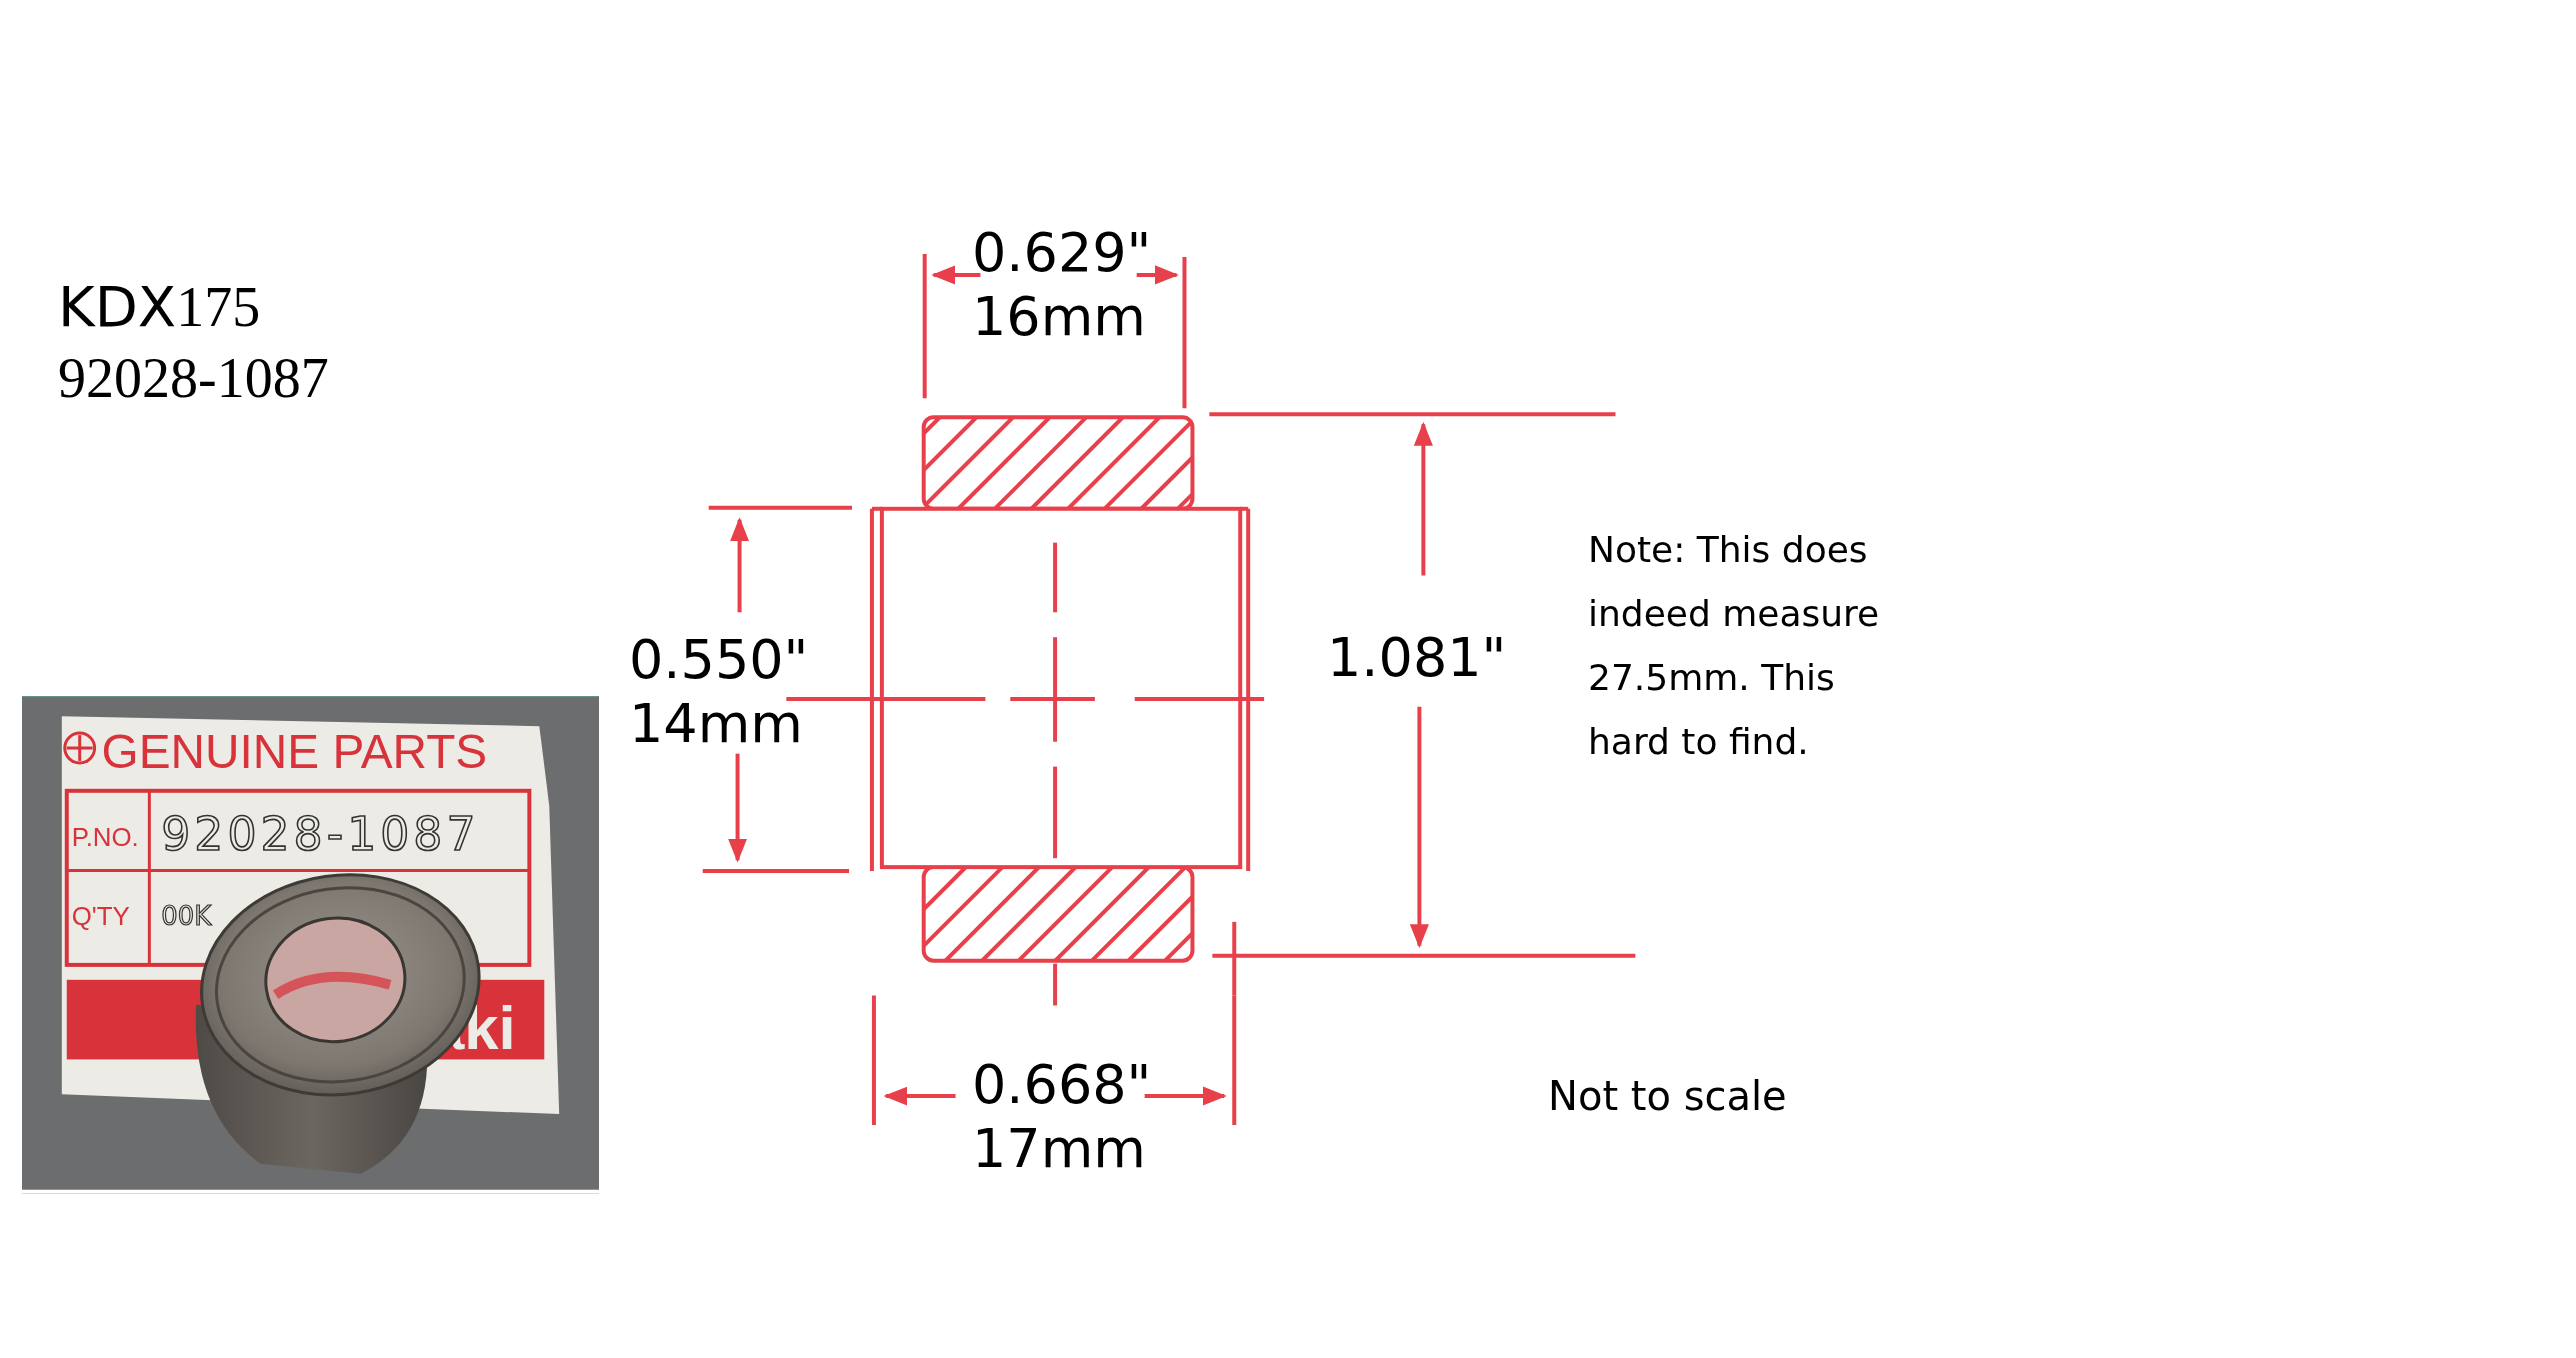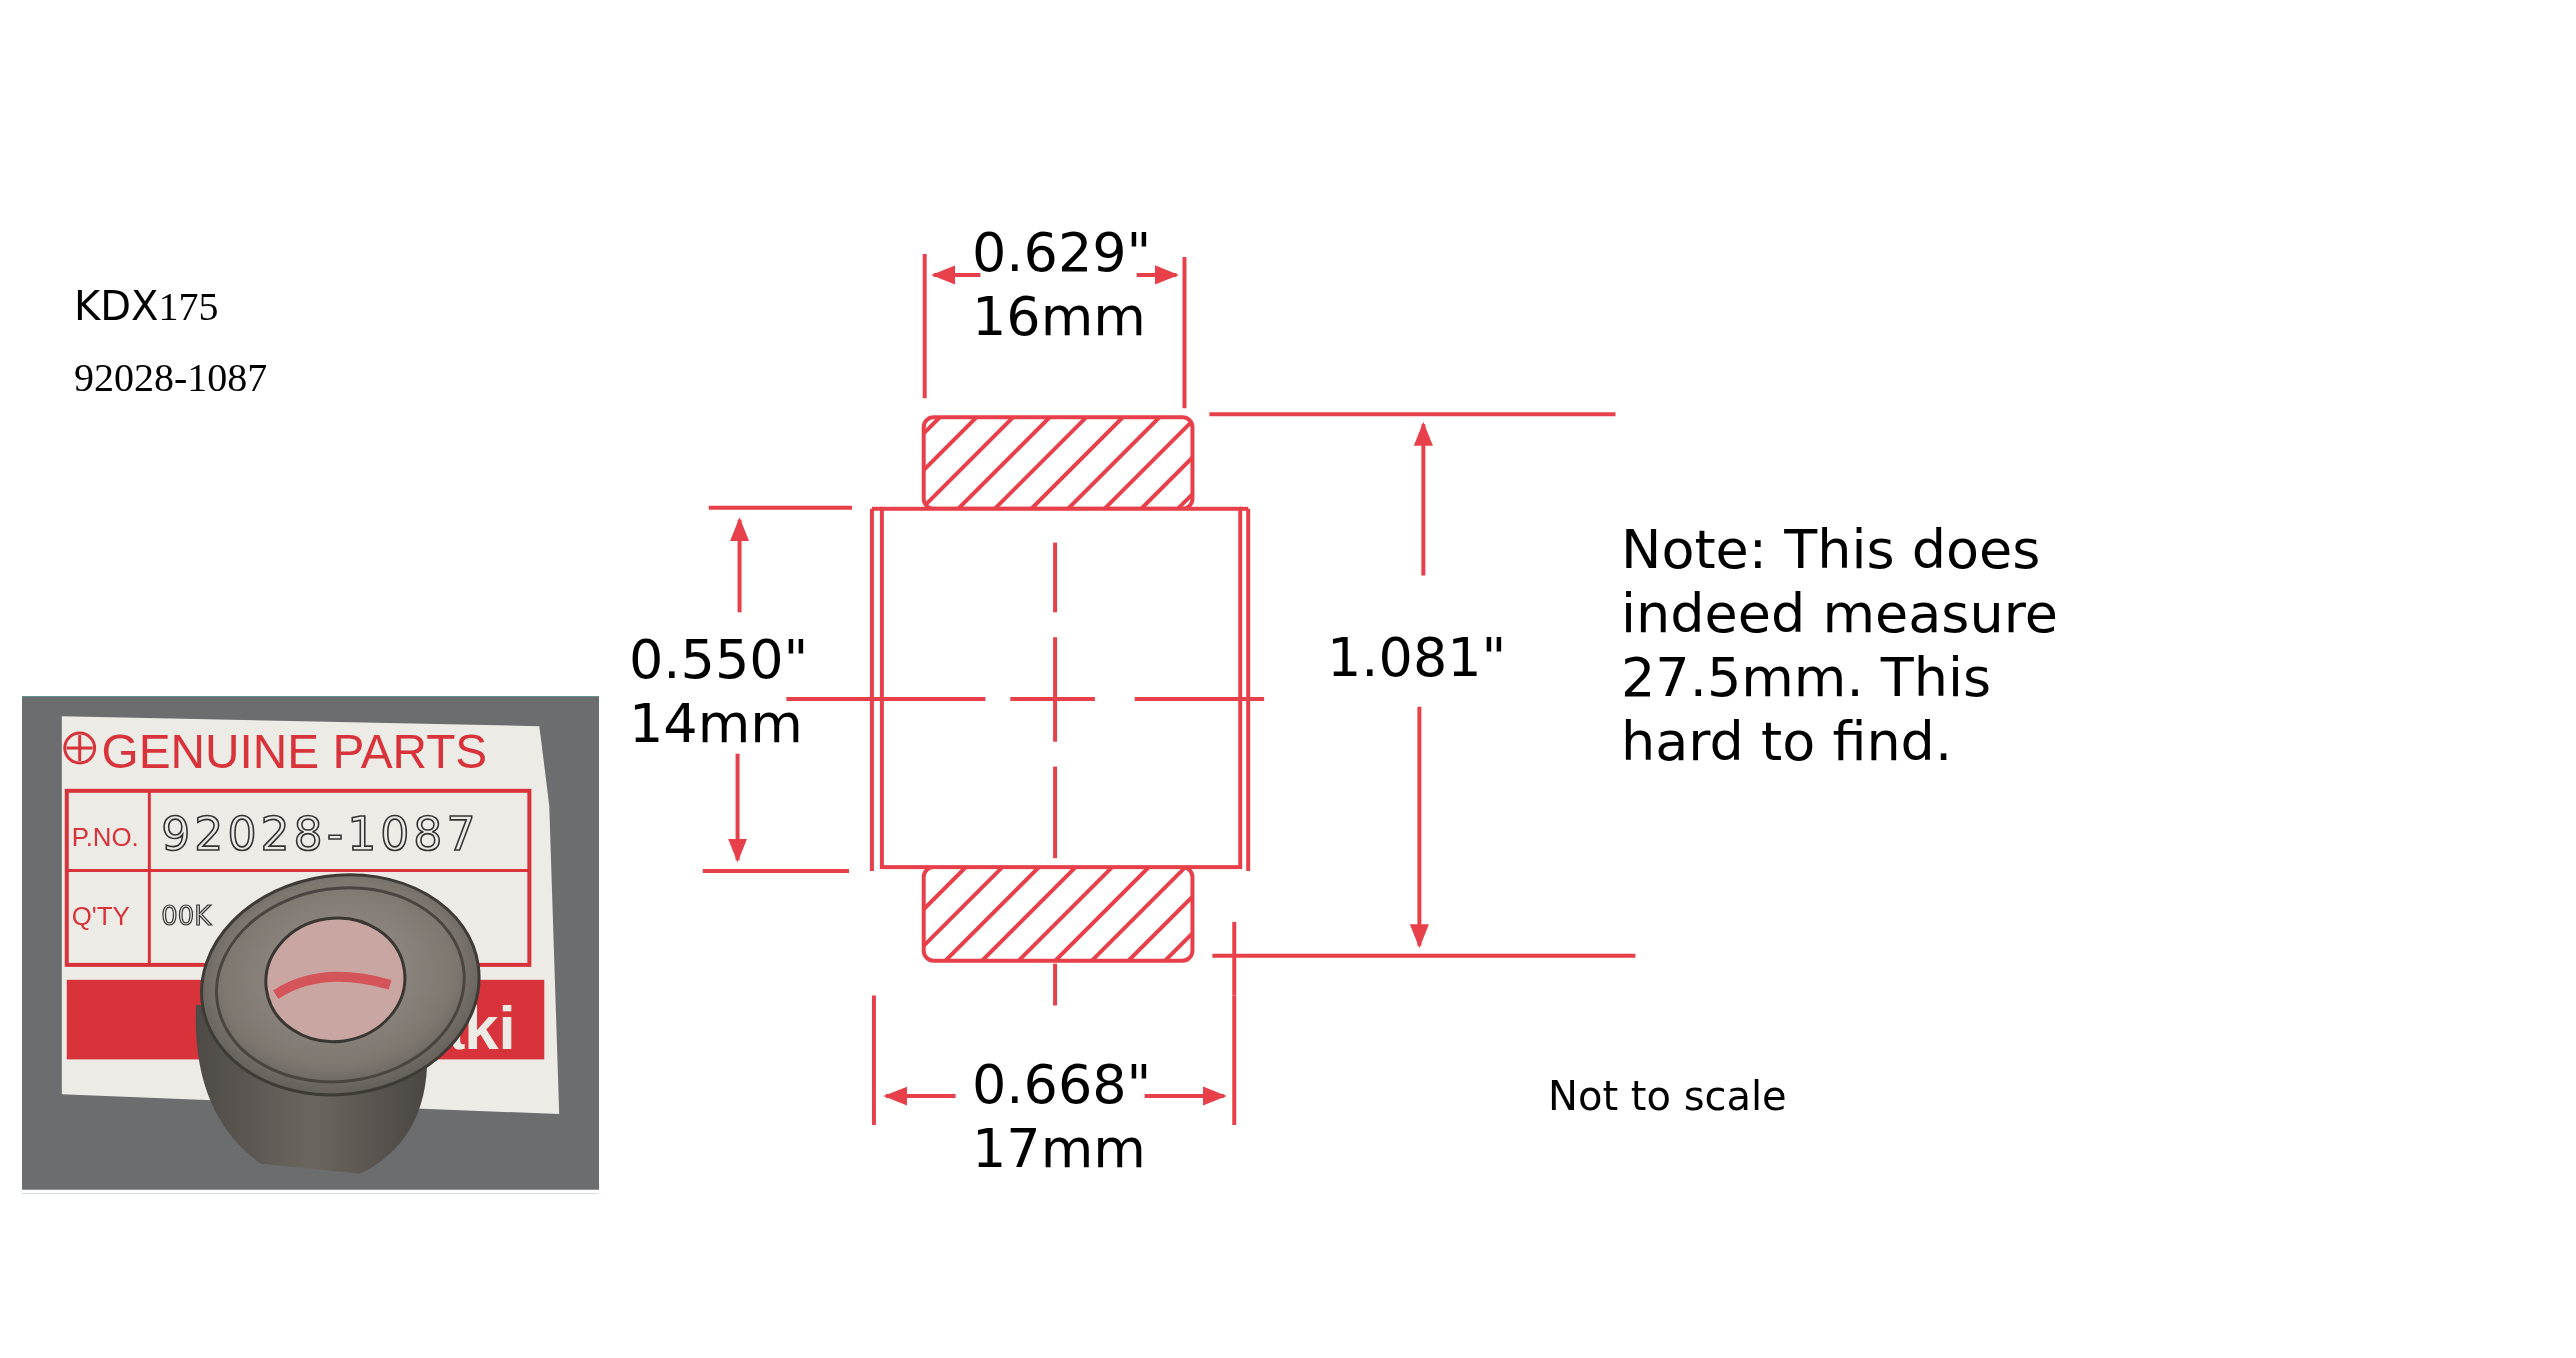--- a/index.html
+++ b/index.html
@@ -1,22 +1,22 @@
 <!DOCTYPE html>
 <html><head>
 <meta charset="utf-8">
 <style>
   html, body { margin: 0; padding: 0; background: #ffffff; }
   body { width: 2576px; height: 1359px; position: relative; overflow: hidden; font-family: "DejaVu Sans", sans-serif; color: #000; }
   .abs { position: absolute; }
-  .title-block { left: 74px; top: 271px; font-size: 40px; line-height: 71px; }
+  .title-block { left: 58px; top: 271px; font-size: 56px; line-height: 71px; }
   .title-block .serif { font-family: "Liberation Serif", "DejaVu Serif", serif; }
   .title-line { white-space: nowrap; }
   .dim { font-size: 54px; line-height: 64px; white-space: nowrap; }
-  .note { left: 1588px; top: 518px; font-size: 54px; line-height: 64px; margin-left: 33px; }
+  .note { left: 1588px; top: 518px; font-size: 36px; line-height: 64px; }
   .note-line { white-space: nowrap; }
   .not-scale { left: 1548px; top: 1073px; font-size: 40px; white-space: nowrap; }
   svg.drawing { position: absolute; left: 0; top: 0; }
   .photo { left: 22px; top: 696px; width: 577px; height: 498px; background: #5eead4; overflow: hidden; }
 </style>
 </head>
 <body>
 
 <div class="abs title-block">
   <div class="title-line"><span>KDX</span><span class="serif">175</span></div>

